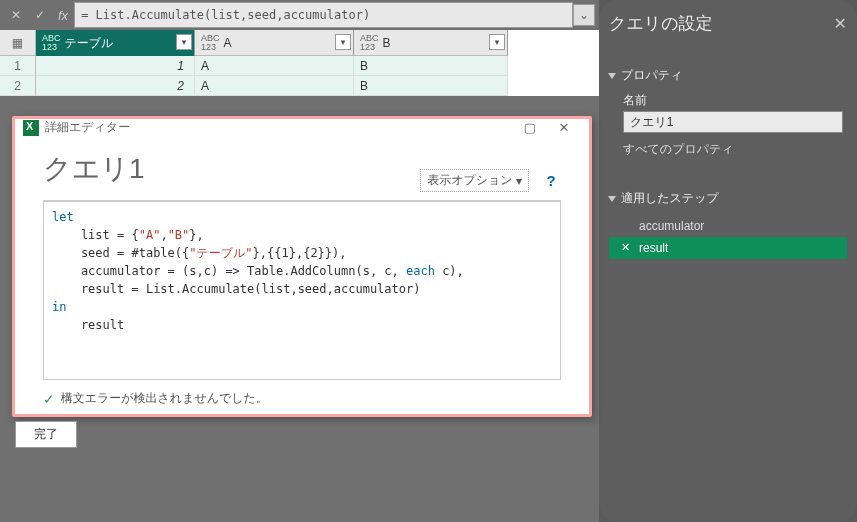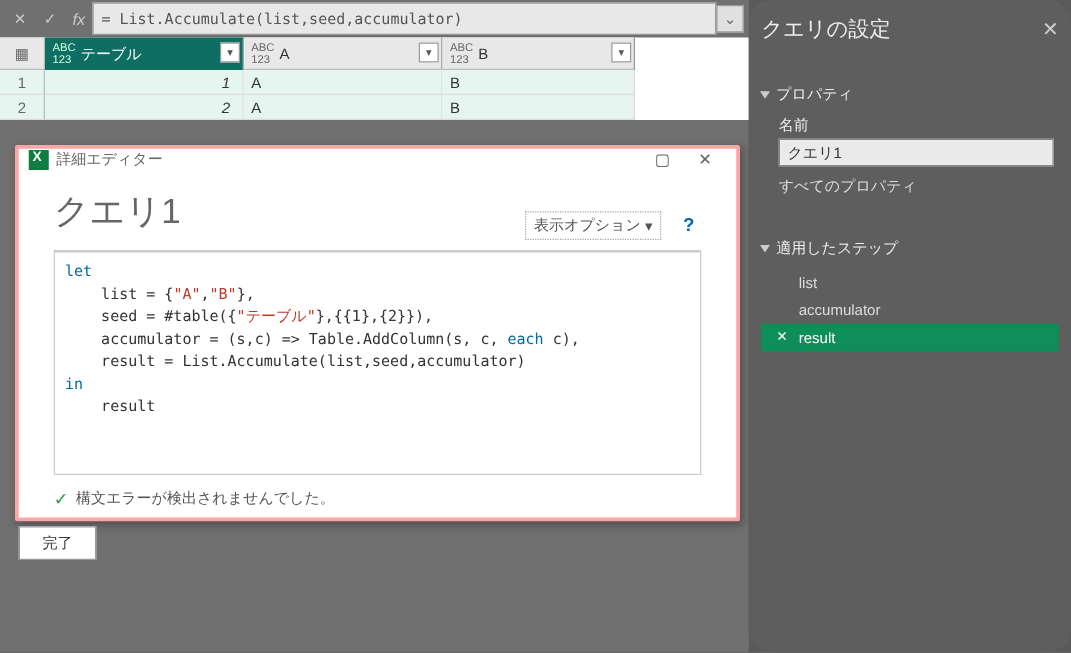--- a/index.html
+++ b/index.html
@@ -267,21 +267,20 @@
     <span>プロパティ</span>
   </div>
   <div class="name-label">名前</div>
   <input class="name-input" value="クエリ1" style="">
   <div class="allprops">すべてのプロパティ</div>
 
   <div class="section-hdr">
     <span>適用したステップ</span>
   </div>
   <div class="steps">
-    <div class="step">list</div>
     <div class="step">accumulator</div>
     <div class="step sel">result</div>
   </div>
 </div>
 
 <div class="dialog">
   <div class="dlg-titlebar">
     <span class="xl-ico"></span>
     <span>詳細エディター</span>
     <span class="spacer"></span>

